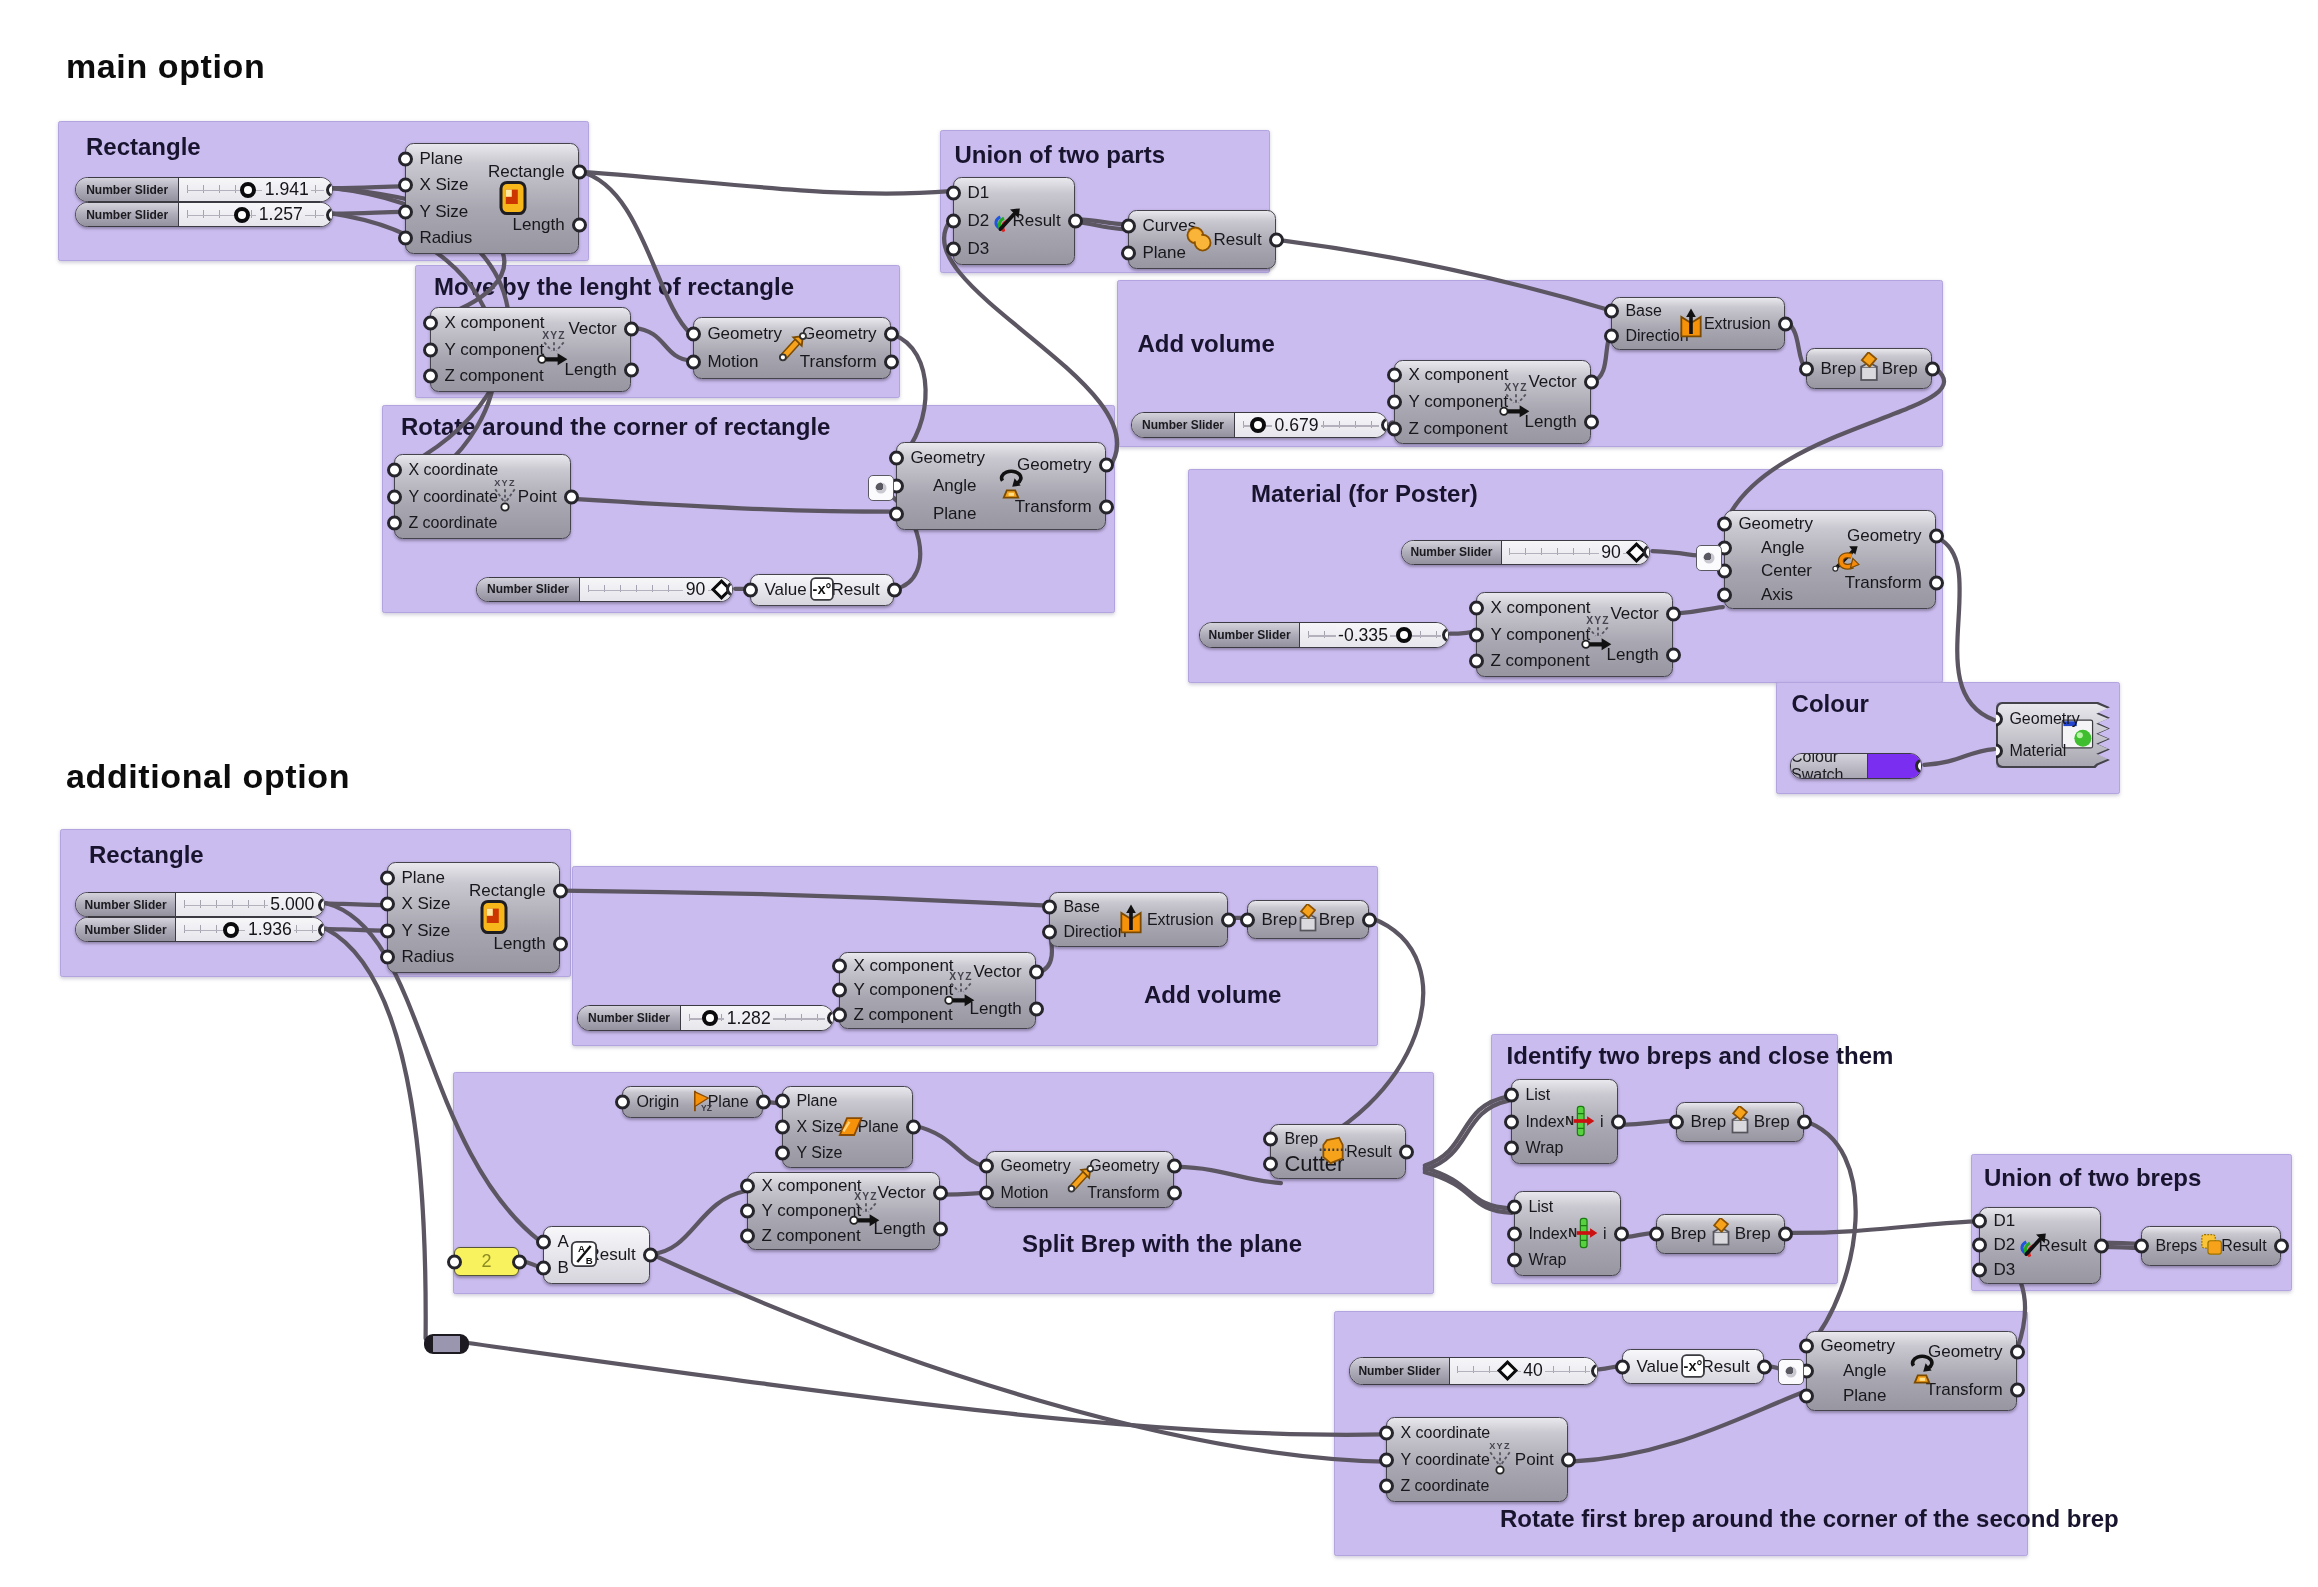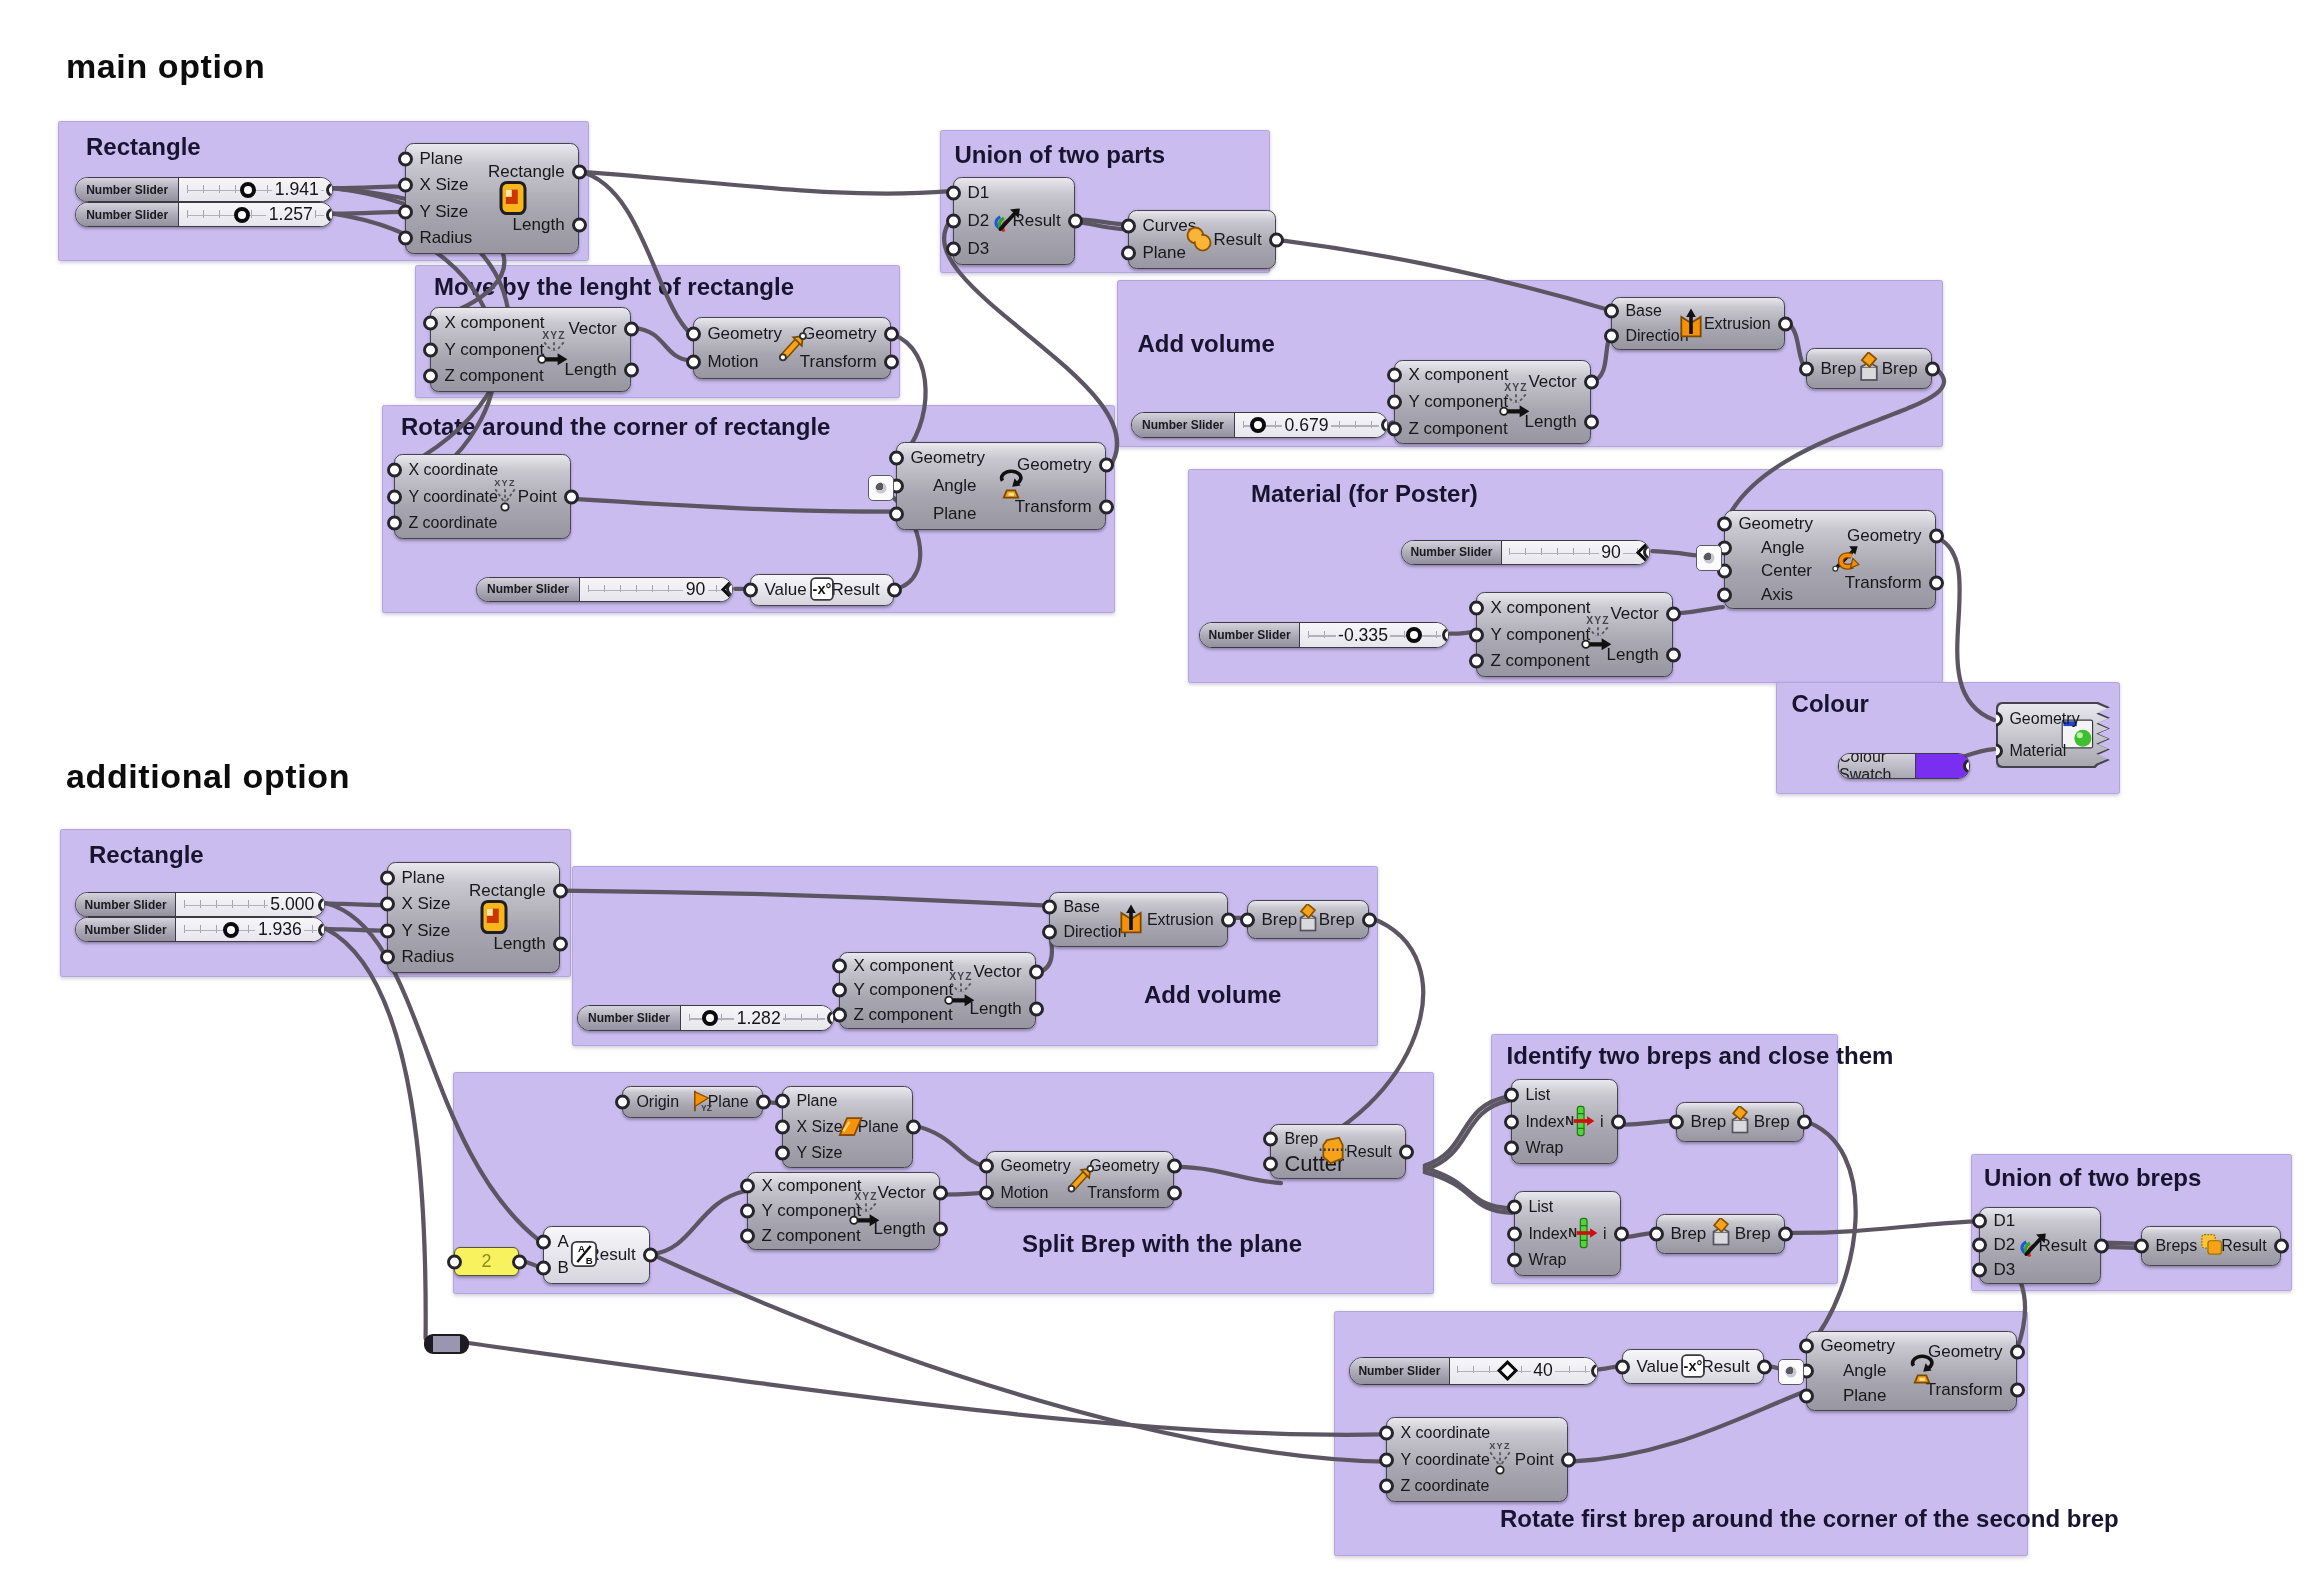--- a/index.html
+++ b/index.html
@@ -23,21 +23,21 @@
   .expr{position:absolute;left:-29px;width:24px;height:24px;background:#fbfbfd;border:1.8px solid #5a5962;border-radius:4.9px;z-index:5;}
   .expr i{position:absolute;left:50%;top:50%;transform:translate(-50%,-50%);width:11px;height:11px;border-radius:50%;
           background:radial-gradient(circle at 35% 35%,#5a5962 0 40%,#c9c8d0 41%);display:block;}
   .slider{position:absolute;z-index:3;display:flex;border:1.8px solid #3c3b43;border-radius:13.4px;overflow:hidden;background:#f1f0f4;box-shadow:0 1.8px 3px rgba(0,0,0,.3);}
   .s-label{width:40%;display:flex;align-items:center;justify-content:center;font-size:12px;color:#1a1a1f;
            background:linear-gradient(180deg,#d4d2db 0%,#aeacb8 50%,#93919d 100%);border-right:1.8px solid #3c3b43;font-weight:bold;}
   .s-track{position:relative;flex:1;background:linear-gradient(180deg,#f6f5f8,#e7e6ec);}
   .s-track::before{content:'';position:absolute;left:5%;right:5%;top:32%;height:7.3px;
            background:repeating-linear-gradient(90deg,#a6a3b0 0 1.2px,transparent 1.2px 16px);}
   .s-track::after{content:'';position:absolute;left:5%;right:5%;top:52%;height:1.2px;background:#b4b1bd;}
-  .kv{position:absolute;top:0;bottom:0;display:flex;align-items:center;gap:16px;z-index:2;background:transparent;}
+  .kv{position:absolute;top:0;bottom:0;display:flex;align-items:center;gap:6px;z-index:2;background:transparent;}
   .s-val{font-size:17.6px;color:#141419;background:linear-gradient(180deg,#f6f5f8,#e7e6ec);padding:0 2.4px;}
   .knob{display:inline-block;}
   .knob.c{width:8px;height:8px;border:4.2px solid #0b0b0d;border-radius:50%;background:#fff;}
   .knob.d{width:9px;height:9px;border:3.6px solid #0b0b0d;background:#fff;transform:rotate(45deg);}
   .panel{position:absolute;z-index:3;background:var(--panel_fill);border:1.8px solid #55553a;border-radius:6px;
          display:flex;align-items:center;justify-content:center;font-size:18px;color:#8c8c21;box-shadow:0 1.8px 3px rgba(0,0,0,.3);}
   .swatch{position:absolute;z-index:3;display:flex;border:1.8px solid #3c3b43;border-radius:12px;overflow:hidden;box-shadow:0 1.8px 3px rgba(0,0,0,.3);}
   .sw-label{flex:1;display:flex;align-items:center;justify-content:center;font-size:16px;color:#1a1a1f;
             background:linear-gradient(180deg,#d4d2db,#a8a6b2);border-right:1.8px solid #3c3b43;}
   .sw-chip{width:53px;background:var(--swatch);}
@@ -633,21 +633,21 @@
     <div class="s-label">Number Slider</div>
     <div class="s-track">
         <div class="kv" style="left:24%;">
           <span class="s-val">-0.335</span>
           <span class="knob c"></span>
         </div>
       </div>
     <span class="p r"></span>
   </div>
 
-  <div class="swatch" style="left:1790px;top:753px;width:130px;height:24px;margin-left:48px;">
+  <div class="swatch" style="left:1790px;top:753px;width:130px;height:24px;">
     <div class="sw-label">Colour Swatch</div>
     <div class="sw-chip"></div>
     <span class="p r"></span>
   </div>
   <div class="prev-outer" style="left:1996px;top:702px;width:114px;height:66px;">
     <div class="prev-inner"></div>
     <div class="ins" style="z-index:2;">
       <div class="row" style="font-size:16px;">
           <span class="p l"></span>
           <span>Geometry</span>

